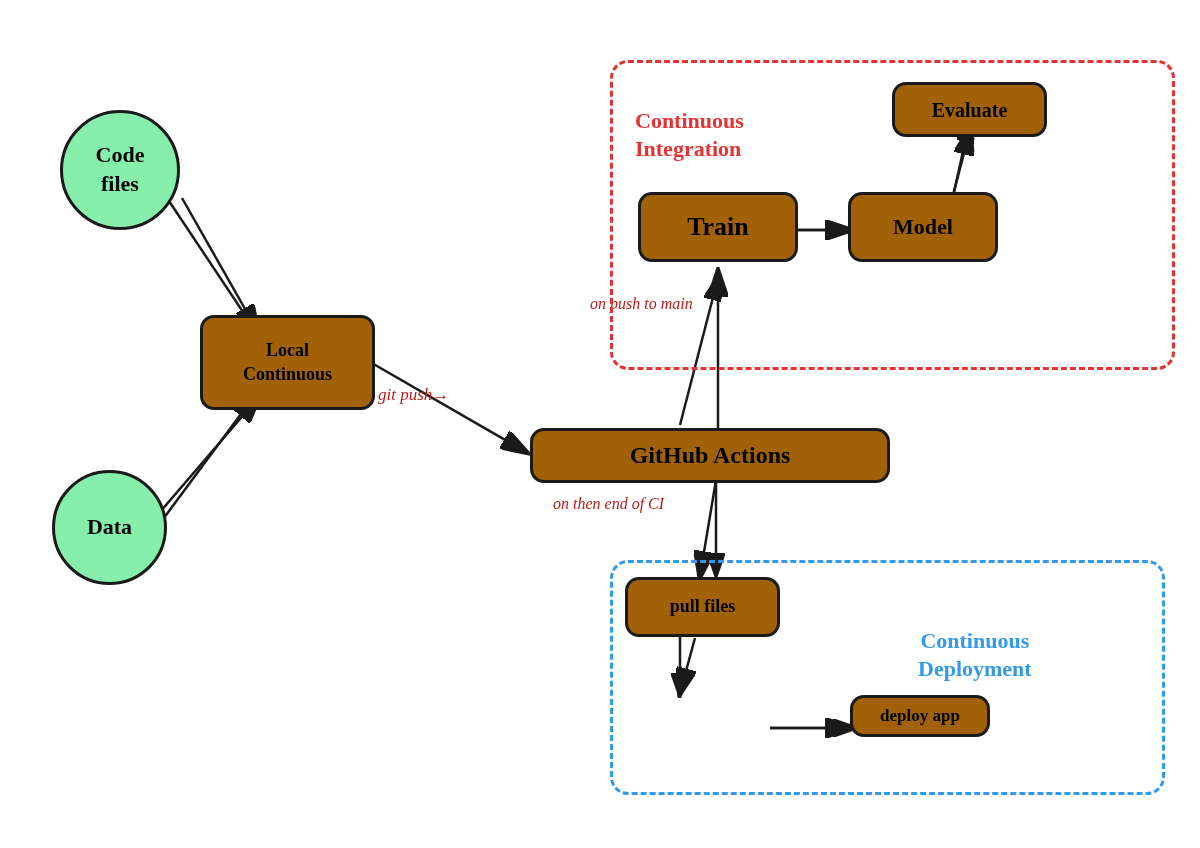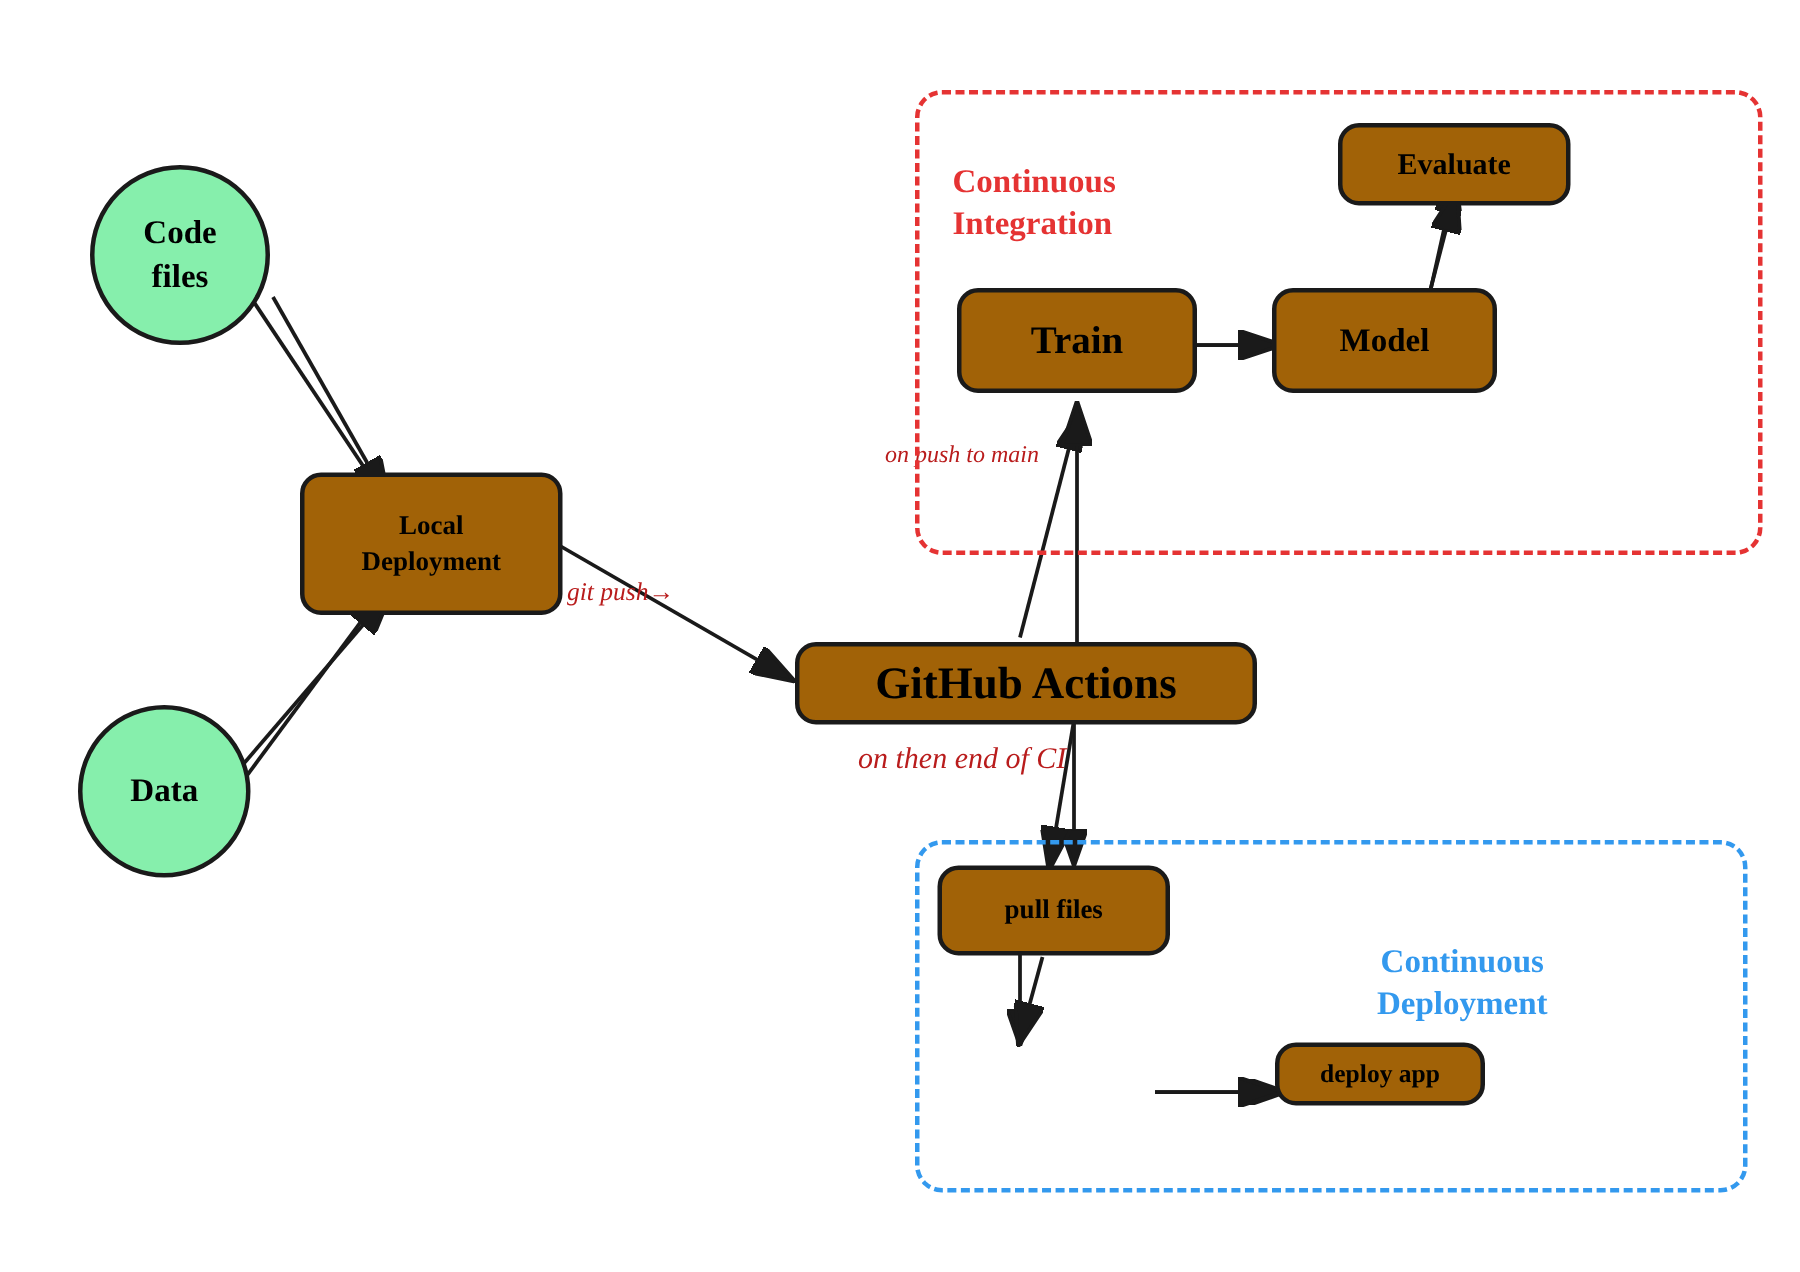--- a/index.html
+++ b/index.html
@@ -177,36 +177,36 @@
     <span style="white-space:pre-line">Code
 files</span>
   </div>
 
   <div class="circle-node" style="left: 52px; top: 470px; width: 115px; height: 115px;">
     <span>Data</span>
   </div>
 
   <div class="rect-node" style="left: 200px; top: 315px; width: 175px; height: 95px;">
     <span style="white-space:pre-line">Local
-Deployment</span>
+Continuous</span>
   </div>
 
   <div class="label-text" style="left: 378px; top: 385px; font-size: 17px; font-style: italic;">
     <span>git push→</span>
   </div>
 
-  <div class="rect-node" style="left: 530px; top: 428px; width: 308px; height: 55px; font-size: 30px;">
+  <div class="rect-node" style="left: 530px; top: 428px; width: 360px; height: 55px; font-size: 24px;">
     <span>GitHub Actions</span>
   </div>
 
   <div class="label-text" style="left: 590px; top: 295px; font-size: 16px; font-style: italic;">
     <span>on push to main</span>
   </div>
 
-  <div class="label-text" style="left: 572px; top: 495px; font-size: 20px; font-style: italic;">
+  <div class="label-text" style="left: 553px; top: 495px; font-size: 16px; font-style: italic;">
     <span>on then end of CI</span>
   </div>
 
   <div class="dashed-box red" style="left: 610px; top: 60px; width: 565px; height: 310px;">
   </div>
 
   <div class="label-text red" style="left: 635px; top: 78px; white-space: pre-line;">
     <span>Continuous
 Integration</span>
   </div>

